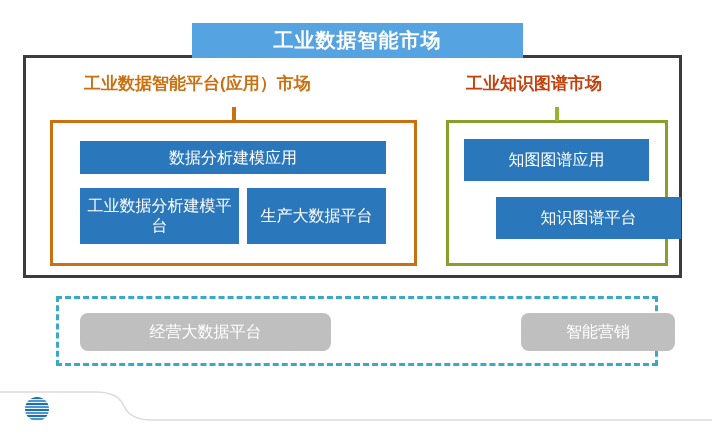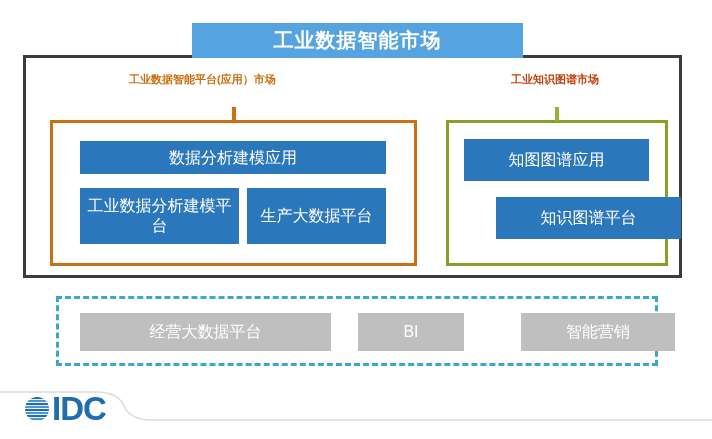--- a/index.html
+++ b/index.html
@@ -49,25 +49,24 @@
     height: 223px;
     border: 3px solid #3c3c3c;
     box-sizing: border-box;
     background: transparent;
     z-index: 2;
   }
 
   
   .section-header {
     position: absolute;
-    font-size: 11px;
+    font-size: 17px;
     font-weight: bold;
     white-space: nowrap;
     z-index: 5;
-    margin-left: 45px;
   }
   .header-platform {
     left: 84px;
     top: 72px;
     color: #c87012;
   }
   .header-graph {
     left: 466px;
     top: 72px;
     color: #c2410c;
@@ -149,20 +148,21 @@
     position: absolute;
     background: #bfbfbf;
     color: #ffffff;
     display: flex;
     align-items: center;
     justify-content: center;
     text-align: center;
     font-size: 16px;
     z-index: 3;
     box-sizing: border-box;
+    border-radius: 8px;
   }
   .box-bigdata   { left: 80px;  top: 313px; width: 251px; height: 38px; }
   .box-bi        { left: 358px; top: 313px; width: 106px; height: 38px; }
   .box-marketing { left: 481px; top: 313px; width: 154px; height: 38px; margin-left: 40px; }
 
   
   .footer-curve {
     position: absolute;
     left: 0;
     top: 378px;
@@ -214,21 +214,20 @@
   <div class="blue-box box-prod-platform">生产大数据平台</div>
 
   <div class="panel panel-green"></div>
 
   <div class="blue-box box-kg-app">知图图谱应用</div>
   <div class="blue-box box-kg-platform">知识图谱平台</div>
 
   <div class="dashed-band"></div>
 
   <div class="gray-box box-bigdata">经营大数据平台</div>
-  <div class="gray-box box-bi">BI</div>
   <div class="gray-box box-marketing">智能营销</div>
 
   <svg class="footer-curve" viewBox="0 0 712 61" preserveAspectRatio="none">
     <path d="M 0,14 L 96,14 Q 118,14 124,28 Q 130,42 152,42 L 712,42" fill="none" stroke="#dcdcdc" stroke-width="1.6"></path>
   </svg>
 
   <div class="logo-wrap">
     <svg class="logo-globe" viewBox="0 0 26 26">
       <defs>
         <clipPath id="globeClip">
@@ -239,16 +238,15 @@
         <rect x="0" y="1" width="26" height="2.1" fill="#1f6cb0"></rect>
         <rect x="0" y="4" width="26" height="2.1" fill="#4e96cc"></rect>
         <rect x="0" y="7" width="26" height="2.1" fill="#1f6cb0"></rect>
         <rect x="0" y="10" width="26" height="2.1" fill="#4e96cc"></rect>
         <rect x="0" y="13" width="26" height="2.1" fill="#1f6cb0"></rect>
         <rect x="0" y="16" width="26" height="2.1" fill="#4e96cc"></rect>
         <rect x="0" y="19" width="26" height="2.1" fill="#1f6cb0"></rect>
         <rect x="0" y="22" width="26" height="2.1" fill="#4e96cc"></rect>
       </g>
     </svg>
-    <span class="logo-text">IDC</span>
   </div>
 
 </div>
 
 </body></html>

